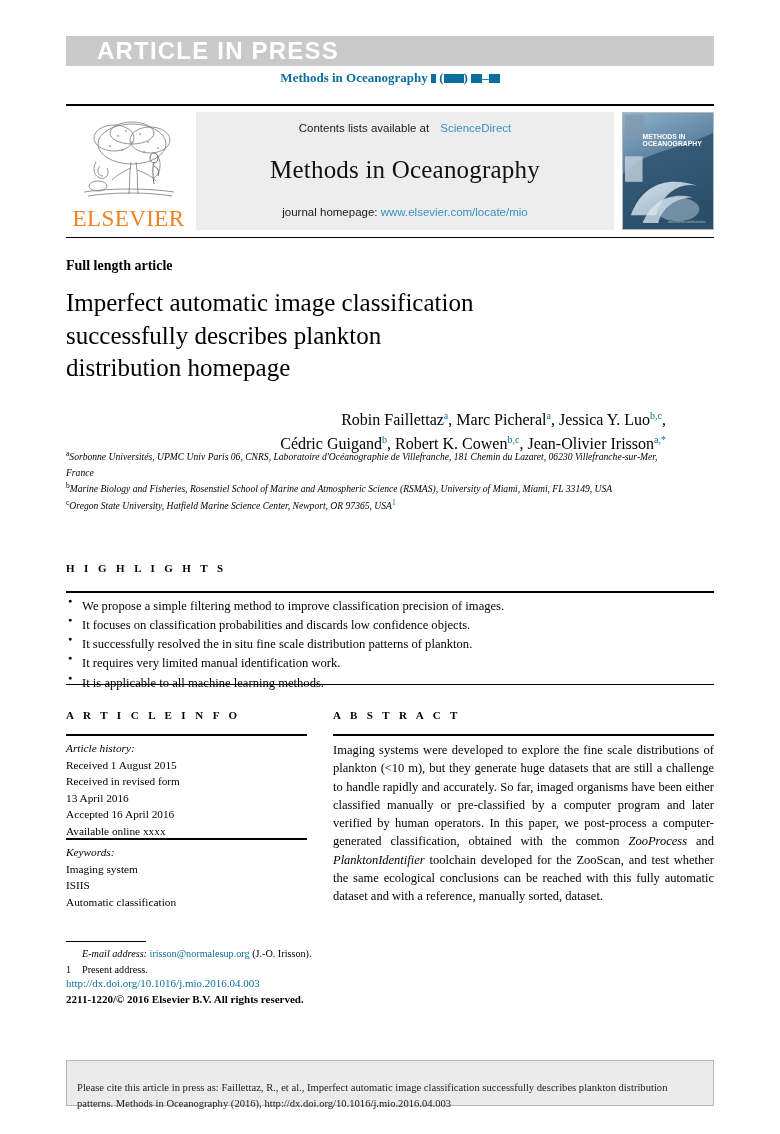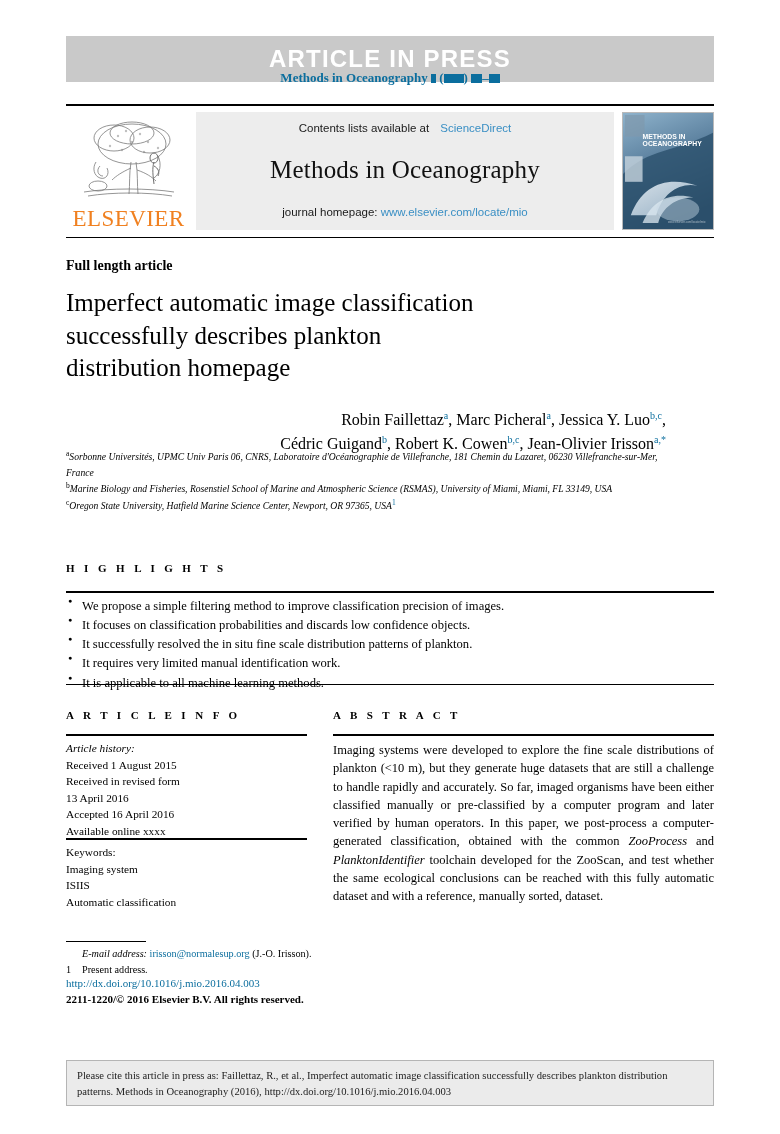--- a/index.html
+++ b/index.html
@@ -13,23 +13,23 @@
     color: #000000;
     position: relative;
     overflow: hidden;
   }
   .page { width: 780px; height: 1134px; position: relative; }
 
   
   .aip-banner {
     position: absolute;
     left: 66px; top: 36px;
-    width: 648px; height: 46px;
+    width: 648px; height: 30px;
     background: #c9c9c9;
-    display: flex; align-items: center; justify-content: center;
+    display: flex; align-items: center; justify-content: flex-start; padding-left: 31px;
   }
   .aip-text {
     color: #ffffff;
     font-family: "Liberation Sans", sans-serif;
     font-weight: bold;
     font-size: 24px;
     letter-spacing: 1.2px;
   }
   .journal-ref {
     position: absolute;
@@ -196,21 +196,21 @@
   .kw-rule {
     position: absolute; left: 66px; top: 838px;
     width: 241px; border-top: 2px solid #000;
   }
   .keywords {
     position: absolute; left: 66px; top: 844px;
     width: 241px;
     font-family: "Liberation Serif", serif;
     font-size: 11.3px; line-height: 1.47;
   }
-  .keywords .lbl { }
+  .keywords .lbl { font-style: italic; }
 
   .abs-head {
     position: absolute; left: 333px; top: 709px;
     font-family: "Liberation Serif", serif;
     font-weight: bold; font-size: 11px;
     letter-spacing: 3.4px;
   }
   .abs-rule {
     position: absolute; left: 333px; top: 734px;
     width: 381px; border-top: 2px solid #000;
@@ -248,21 +248,21 @@
   .doi-link { color: #0b6e9e; }
   .copyright { font-weight: bold; color: #000; }
 
   
   .cite-box {
     position: absolute;
     left: 66px; top: 1060px;
     width: 648px; height: 46px;
     background: #ebebeb;
     border: 1px solid #b5b5b5;
-    padding: 7px 10px;
+    padding: 19px 10px;
     font-family: "Liberation Serif", serif;
     font-size: 10.6px;
     line-height: 1.5;
     color: #222;
   }
 </style>
 </head>
 <body>
 
 <div class="page">

